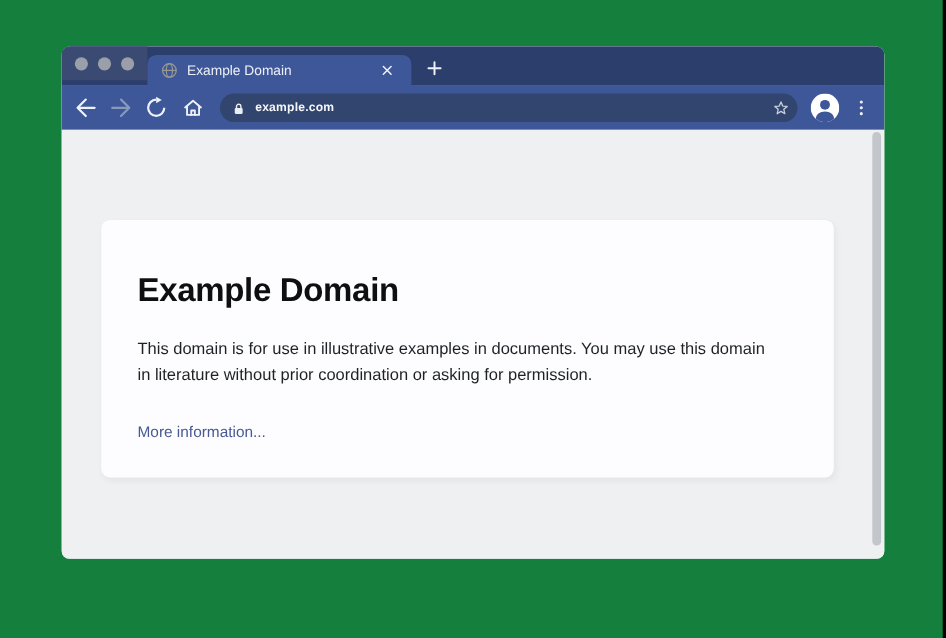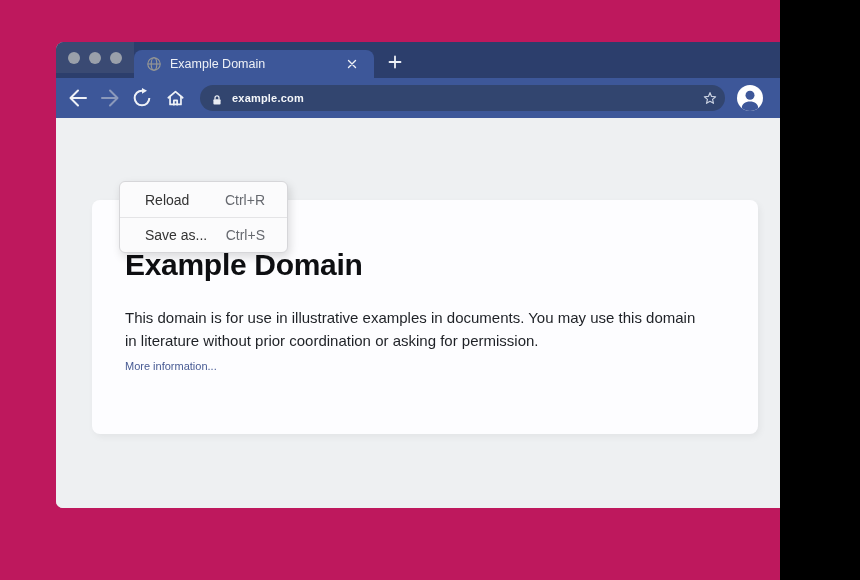--- a/index.html
+++ b/index.html
@@ -3,21 +3,21 @@
 <meta charset="utf-8">
 <style>
   :root{
     --tabstrip:#2c3e6c; --traffic-panel:#3a4a73; --toolbar:#3d5799; --addressbar:#32456f;
     --viewport:#eef0f2; --card:#fdfdff; --link:#475a93; --text:#1e2126; --heading:#0e0f12;
     --menu-bg:#fbfbfc; --menu-label:#333333; --menu-shortcut:#66696f; --scrollbar:#c3c6cb;
     --icon:#eef1f7; --icon-muted:#8b99bb; --traffic:#9aa0aa; --star:#c7cfdf; --favicon:#b6ae93;
   }
   *{margin:0;padding:0;box-sizing:border-box;}
   html,body{width:860px;height:580px;background:#000;font-family:"Liberation Sans","DejaVu Sans",sans-serif;}
-  .stage{position:relative;width:780px;height:580px;background:#be185d;overflow:hidden;}
+  .stage{position:relative;width:857px;height:580px;background:#15803d;overflow:hidden;}
   .window{position:absolute;left:56px;top:42px;width:748px;height:466px;border-radius:8px 8px 7px 7px;overflow:hidden;background:var(--viewport);}
 
   
   .tabstrip{position:relative;height:36px;background:var(--tabstrip);}
   .traffic-panel{position:absolute;left:0;top:0;width:78px;height:31px;background:var(--traffic-panel);border-top-left-radius:8px;display:flex;align-items:center;gap:9px;padding-left:12px;}
   .dot{width:12px;height:12px;border-radius:50%;background:var(--traffic);}
   .tab{position:absolute;left:78px;top:8px;width:240px;height:28px;background:var(--toolbar);border-radius:8px 8px 0 0;display:flex;align-items:center;padding:0 8px 0 12px;}
   .favicon{width:16px;height:16px;flex:0 0 auto;display:flex;align-items:center;justify-content:center;opacity:.9;}
   .tab-title{margin-left:8px;font-size:12.5px;color:#edf0f6;white-space:nowrap;overflow:hidden;flex:1;}
   .tab-close{width:16px;height:16px;color:var(--icon);display:flex;align-items:center;justify-content:center;margin-right:6px;cursor:pointer;}
@@ -35,21 +35,21 @@
   .url{margin-left:9px;font-size:11px;font-weight:bold;letter-spacing:.2px;color:#f4f6f9;white-space:nowrap;}
   .star-btn{position:absolute;right:6px;top:4px;width:18px;height:18px;color:var(--star);display:flex;align-items:center;justify-content:center;cursor:pointer;}
   .avatar-btn{width:26px;height:26px;margin-left:12px;flex:0 0 auto;cursor:pointer;}
   .kebab-btn{width:24px;height:24px;margin-left:8px;color:var(--icon);display:flex;align-items:center;justify-content:center;flex:0 0 auto;cursor:pointer;}
 
   
   .viewport{position:relative;height:390px;background:var(--viewport);overflow:hidden;}
   .card{position:absolute;left:36px;top:82px;width:666px;height:234px;background:var(--card);border-radius:8px;box-shadow:2px 3px 7px rgba(0,0,0,.05);padding:48px 40px 0 33px;}
   .card h1{font-size:30px;font-weight:bold;color:var(--heading);letter-spacing:-.3px;}
   .card p{margin-top:24px;font-size:15px;line-height:23px;color:var(--text);max-width:585px;}
-  .card a{display:inline-block;margin-top:8px;font-size:11px;color:var(--link);text-decoration:none;cursor:pointer;}
+  .card a{display:inline-block;margin-top:32px;font-size:14px;color:var(--link);text-decoration:none;cursor:pointer;}
 
   
   .context-menu{position:absolute;left:63px;top:63px;width:169px;background:var(--menu-bg);border:1px solid #d6d6d9;border-radius:6px;box-shadow:2px 4px 10px rgba(0,0,0,.14);z-index:5;overflow:hidden;}
   .menu-item{height:35px;display:flex;align-items:center;justify-content:space-between;padding:0 22px 0 25px;font-size:14px;cursor:pointer;}
   .menu-item + .menu-item{border-top:1px solid #e4e4e6;}
   .menu-item .label{color:var(--menu-label);}
   .menu-item .shortcut{color:var(--menu-shortcut);}
 
   
   .scrollbar{position:absolute;right:3px;top:2px;width:8px;height:376px;border-radius:4px;background:var(--scrollbar);}
@@ -149,28 +149,18 @@
       </div>
     </div>
 
     <div class="viewport">
       <div class="card">
         <h1>Example Domain</h1>
         <p>This domain is for use in illustrative examples in documents. You may use this domain in literature without prior coordination or asking for permission.</p>
         <a href="#">More information...</a>
       </div>
 
-      <div class="context-menu">
-        <div class="menu-item">
-          <span class="label">Reload</span>
-          <span class="shortcut">Ctrl+R</span>
-        </div>
-        <div class="menu-item">
-          <span class="label">Save as...</span>
-          <span class="shortcut">Ctrl+S</span>
-        </div>
-      </div>
 
       <div class="scrollbar"></div>
     </div>
 
   </div>
 </div>
 
 </body></html>

